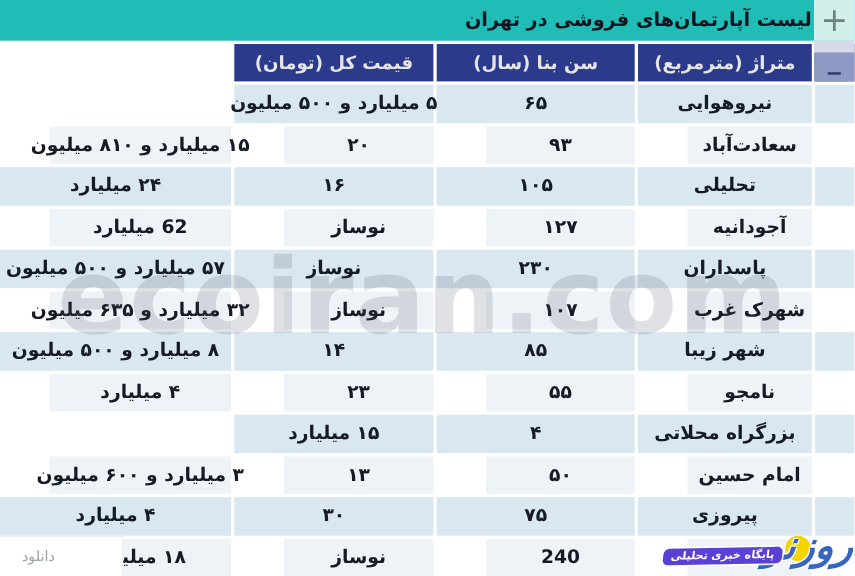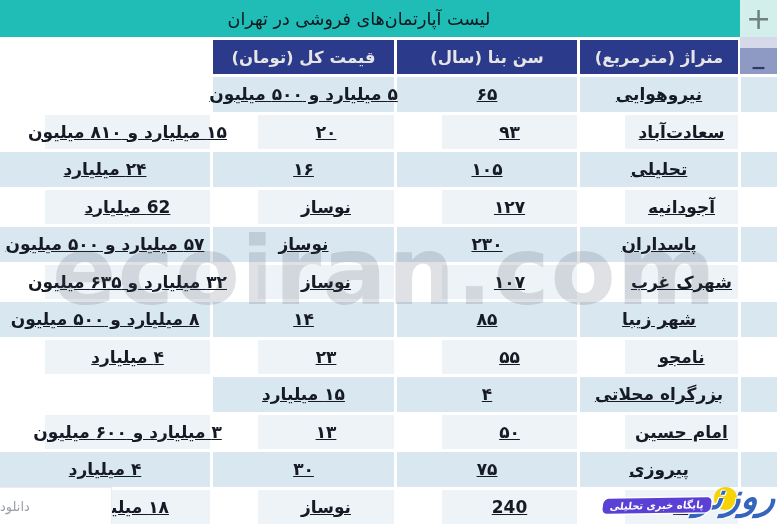--- a/index.html
+++ b/index.html
@@ -10,23 +10,23 @@
     overflow:hidden;
     background:#ffffff;
     font-family:"DejaVu Sans",sans-serif;
     direction:rtl;
     color:var(--text,#161a24);
   }
   
   .title-bar{
     height:37px;
     background:var(--teal,#1fbdb5);
-    display:flex;align-items:center;justify-content:center;
-    padding-right:59px; 
-    font-size:17.5px;font-weight:400;color:#10151f;
+    display:flex;align-items:center;justify-content:flex-start;
+    padding-right:39px; 
+    font-size:17.5px;font-weight:700;color:#10151f;
   }
   
   .grid5{
     display:grid;
     grid-template-columns:36px 158px 180px 181px 210px;
     column-gap:3px;
   }
   .thead{
     margin-top:3px;
     height:34px;
@@ -37,21 +37,20 @@
     font-size:16.5px;font-weight:700;
     display:flex;align-items:center;justify-content:center;
     white-space:nowrap;
   }
   .tbody{padding-top:3px;}
   .trow{height:34.5px;margin-bottom:3px;}
   .trow .cell{
     display:flex;align-items:center;justify-content:center;
     font-size:17px;font-weight:700;
     white-space:nowrap;
-    text-decoration:underline;
   }
   .trow.odd  .cell{background:var(--rowOdd,#d9e7f1);}
   .trow.even .cell{background:var(--rowEven,#edf3f7);margin-left:45px;}
   
   .watermark{
     position:absolute;left:52px;top:222px;
     direction:ltr;
     font-size:95px;font-weight:700;letter-spacing:1px;
     color:rgba(70,80,95,0.17);
     pointer-events:none;z-index:3;
@@ -75,21 +74,21 @@
     padding-bottom:1px;
     font-size:19px;font-weight:700;color:#2b3a6e;line-height:0.6;
     z-index:5;cursor:pointer;
   }
   
   .download-tip{
     position:absolute;left:0;top:487px;width:112px;height:37px;
     background:#ffffff;
     border-top:1px solid #ececec;border-right:1px solid #ececec;
     display:flex;align-items:center;justify-content:flex-start;
-    padding-left:0;
+    padding-left:20px;
     direction:ltr;
     font-size:13px;color:#9aa0a6;z-index:6;cursor:pointer;
   }
   
   .site-logo{position:absolute;right:0;top:479px;width:178px;height:45px;z-index:6;}
   .logo-circle{
     position:absolute;right:40px;top:8px;width:23px;height:23px;
     border-radius:50%;background:var(--logoYellow,#f6d303);z-index:1;
   }
   .logo-word{

